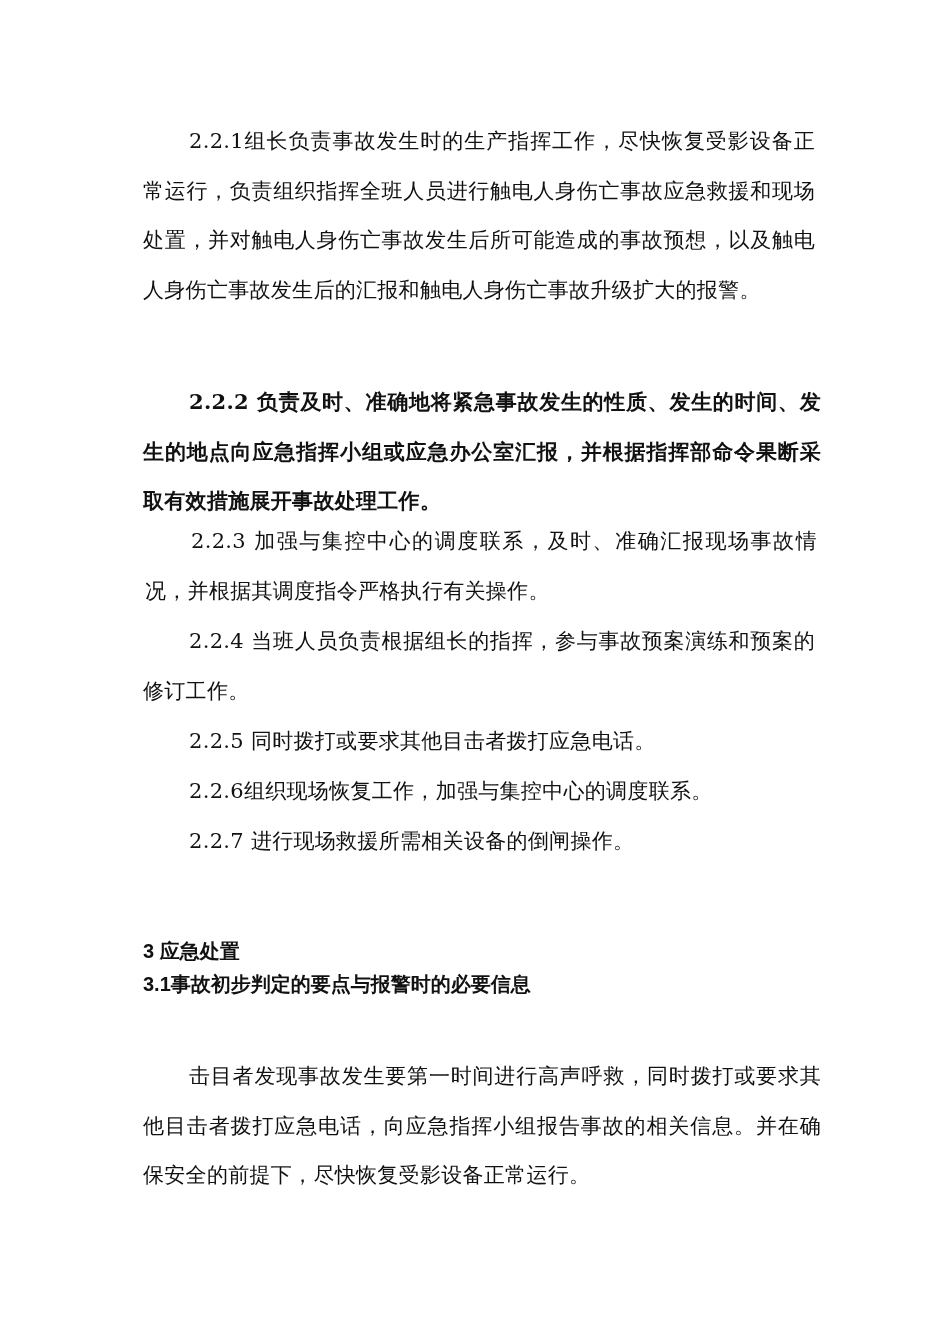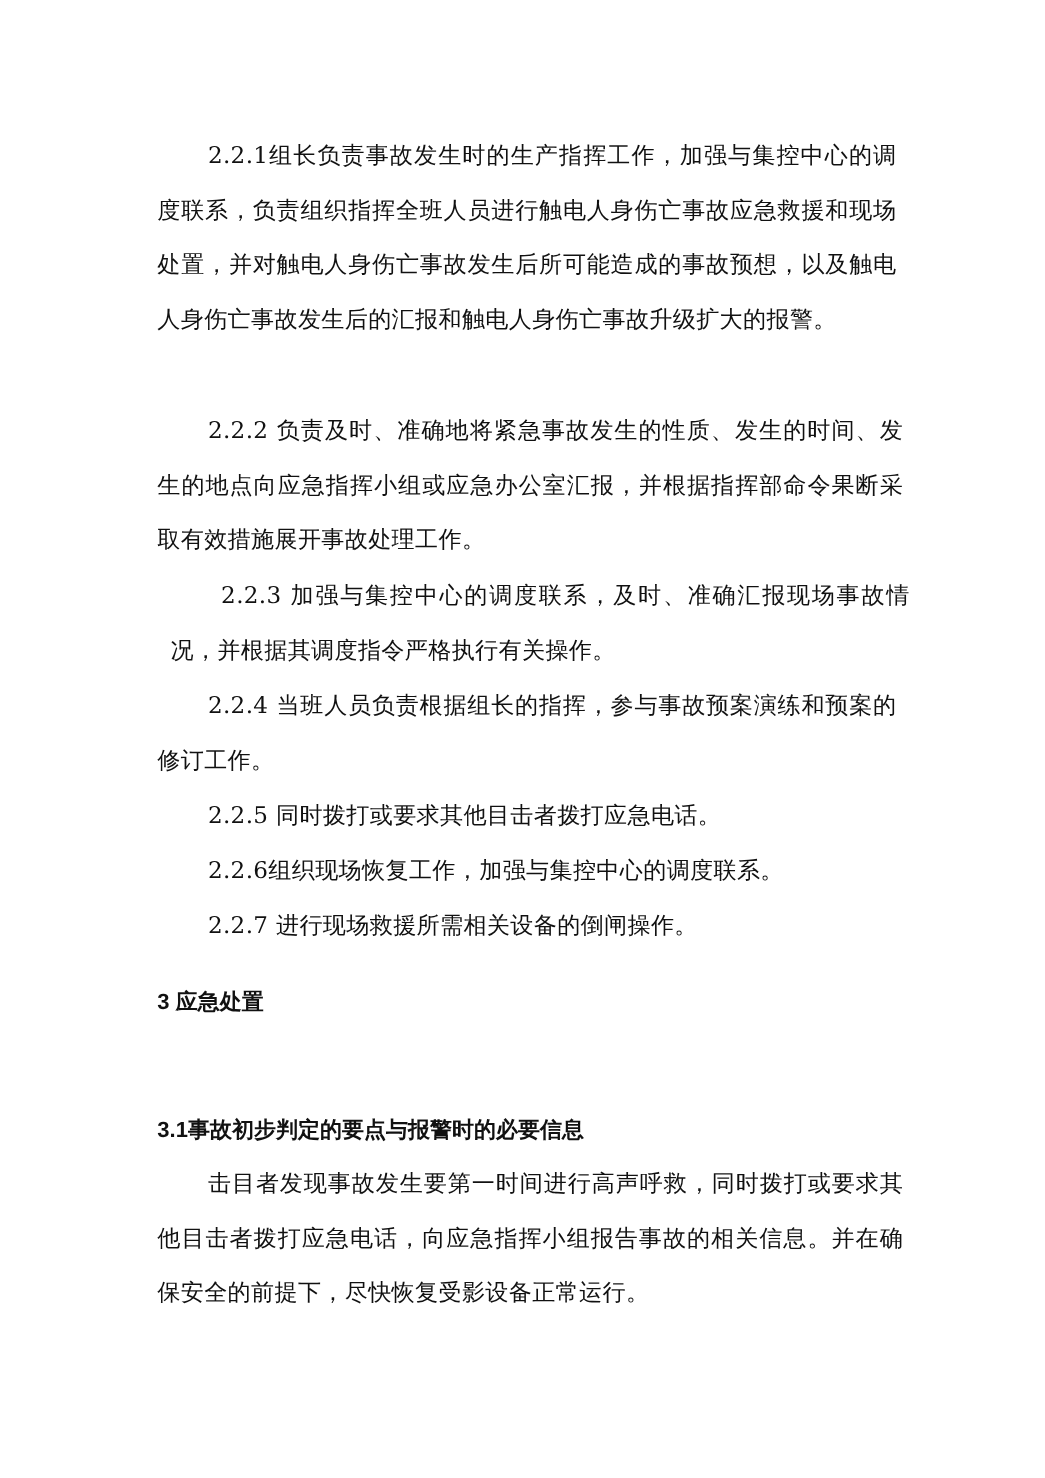--- a/index.html
+++ b/index.html
@@ -36,25 +36,25 @@
       line-height: 24px;
       margin: 0;
       position: absolute;
       left: 0;
     }
   </style>
 </head>
 <body>
 
 <div class="page">
-  <p class="para" style="position:absolute;top:0;left:0;width:672px;">2.2.1组长负责事故发生时的生产指挥工作，加强与集控中心的调度联系，负责组织指挥全班人员进行触电人身伤亡事故应急救援和现场处置，并对触电人身伤亡事故发生后所可能造成的事故预想，以及触电人身伤亡事故发生后的汇报和触电人身伤亡事故升级扩大的报警。</p>
-  <p class="para" style="position:absolute;top:250px;left:0;width:678px;">2.2.2 负责及时、准确地将紧急事故发生的性质、发生的时间、发生的地点向应急指挥小组或应急办公室汇报，并根据指挥部命令果断采取有效措施展开事故处理工作。</p>
-  <p class="para" style="position:absolute;top:400px;left:12px;width:672px;">2.2.3 加强与集控中心的调度联系，及时、准确汇报现场事故情况，并根据其调度指令严格执行有关操作。</p>
+  <p class="para" style="position:absolute;top:0;left:0;width:672px;">2.2.1组长负责事故发生时的生产指挥工作，尽快恢复受影设备正常运行，负责组织指挥全班人员进行触电人身伤亡事故应急救援和现场处置，并对触电人身伤亡事故发生后所可能造成的事故预想，以及触电人身伤亡事故发生后的汇报和触电人身伤亡事故升级扩大的报警。</p>
+  <p class="para" style="position:absolute;top:260px;left:0;width:678px;font-weight:bold;">2.2.2 负责及时、准确地将紧急事故发生的性质、发生的时间、发生的地点向应急指挥小组或应急办公室汇报，并根据指挥部命令果断采取有效措施展开事故处理工作。</p>
+  <p class="para" style="position:absolute;top:400px;left:2px;width:672px;">2.2.3 加强与集控中心的调度联系，及时、准确汇报现场事故情况，并根据其调度指令严格执行有关操作。</p>
   <p class="para" style="position:absolute;top:500px;left:0;width:672px;">2.2.4 当班人员负责根据组长的指挥，参与事故预案演练和预案的修订工作。</p>
   <p class="para" style="position:absolute;top:600px;left:0;width:672px;">2.2.5 同时拨打或要求其他目击者拨打应急电话。</p>
   <p class="para" style="position:absolute;top:650px;left:0;width:672px;">2.2.6组织现场恢复工作，加强与集控中心的调度联系。</p>
   <p class="para" style="position:absolute;top:700px;left:0;width:672px;">2.2.7 进行现场救援所需相关设备的倒闸操作。</p>
 
-  <h2 class="h1" style="top:782px;text-align:center;">3  应急处置</h2>
-  <h3 class="h1" style="top:855px;margin-top:44px;">3.1事故初步判定的要点与报警时的必要信息</h3>
+  <h2 class="h1" style="top:822px;text-align:center;">3  应急处置</h2>
+  <h3 class="h1" style="top:855px;">3.1事故初步判定的要点与报警时的必要信息</h3>
 
   <p class="para" style="position:absolute;top:935px;left:0;width:678px;">击目者发现事故发生要第一时间进行高声呼救，同时拨打或要求其他目击者拨打应急电话，向应急指挥小组报告事故的相关信息。并在确保安全的前提下，尽快恢复受影设备正常运行。</p>
 </div>
 
 </body></html>

